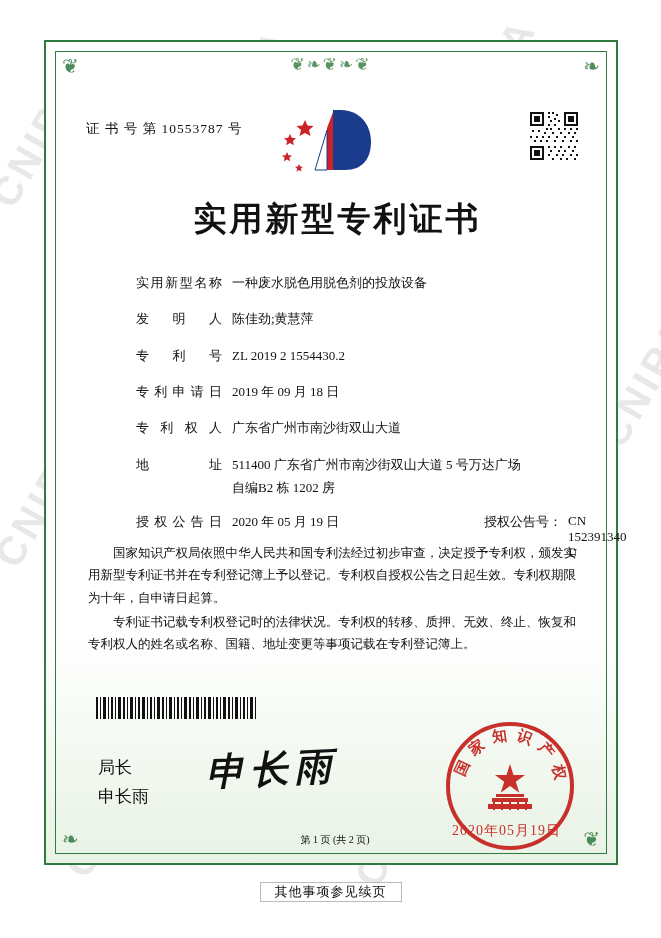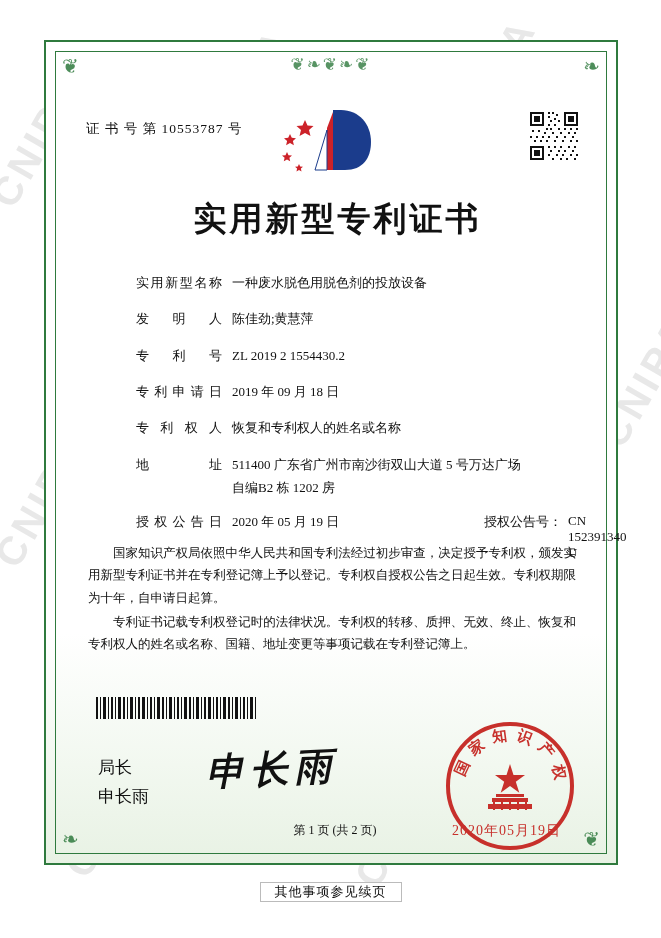--- a/index.html
+++ b/index.html
@@ -218,23 +218,23 @@
     font-size: 14px;
     color: #c7302b;
     letter-spacing: 1px;
   }
 
   
   .page-no {
     position: absolute;
     left: 0;
     right: 0;
-    bottom: 24px;
+    bottom: 16px;
     text-align: center;
-    font-size: 12px;
+    font-size: 10px;
     color: #111;
     margin-left: 8px;
   }
   .footer-note {
     position: absolute;
     left: 50%;
     transform: translateX(-50%);
     top: 882px;
     font-size: 13px;
     color: #111;
@@ -366,21 +366,21 @@
     <div class="row">
       <span class="lbl">专 利 号</span>
       <span class="val">ZL 2019 2 1554430.2</span>
     </div>
     <div class="row">
       <span class="lbl">专利申请日</span>
       <span class="val">2019 年 09 月 18 日</span>
     </div>
     <div class="row">
       <span class="lbl">专 利 权 人</span>
-      <span class="val">恢复和专利权人的姓名或名称</span>
+      <span class="val">广东省广州市南沙街双山大道</span>
     </div>
     <div class="row">
       <span class="lbl">地 址</span>
       <span class="val">511400 广东省广州市南沙街双山大道 5 号万达广场</span>
     </div>
     <div class="sub-line">自编B2 栋 1202 房</div>
     <div class="row">
       <span class="lbl">授权公告日</span>
       <span class="val" style="flex:0 0 200px;">2020 年 05 月 19 日</span>
       <span class="val2">授权公告号：</span>

